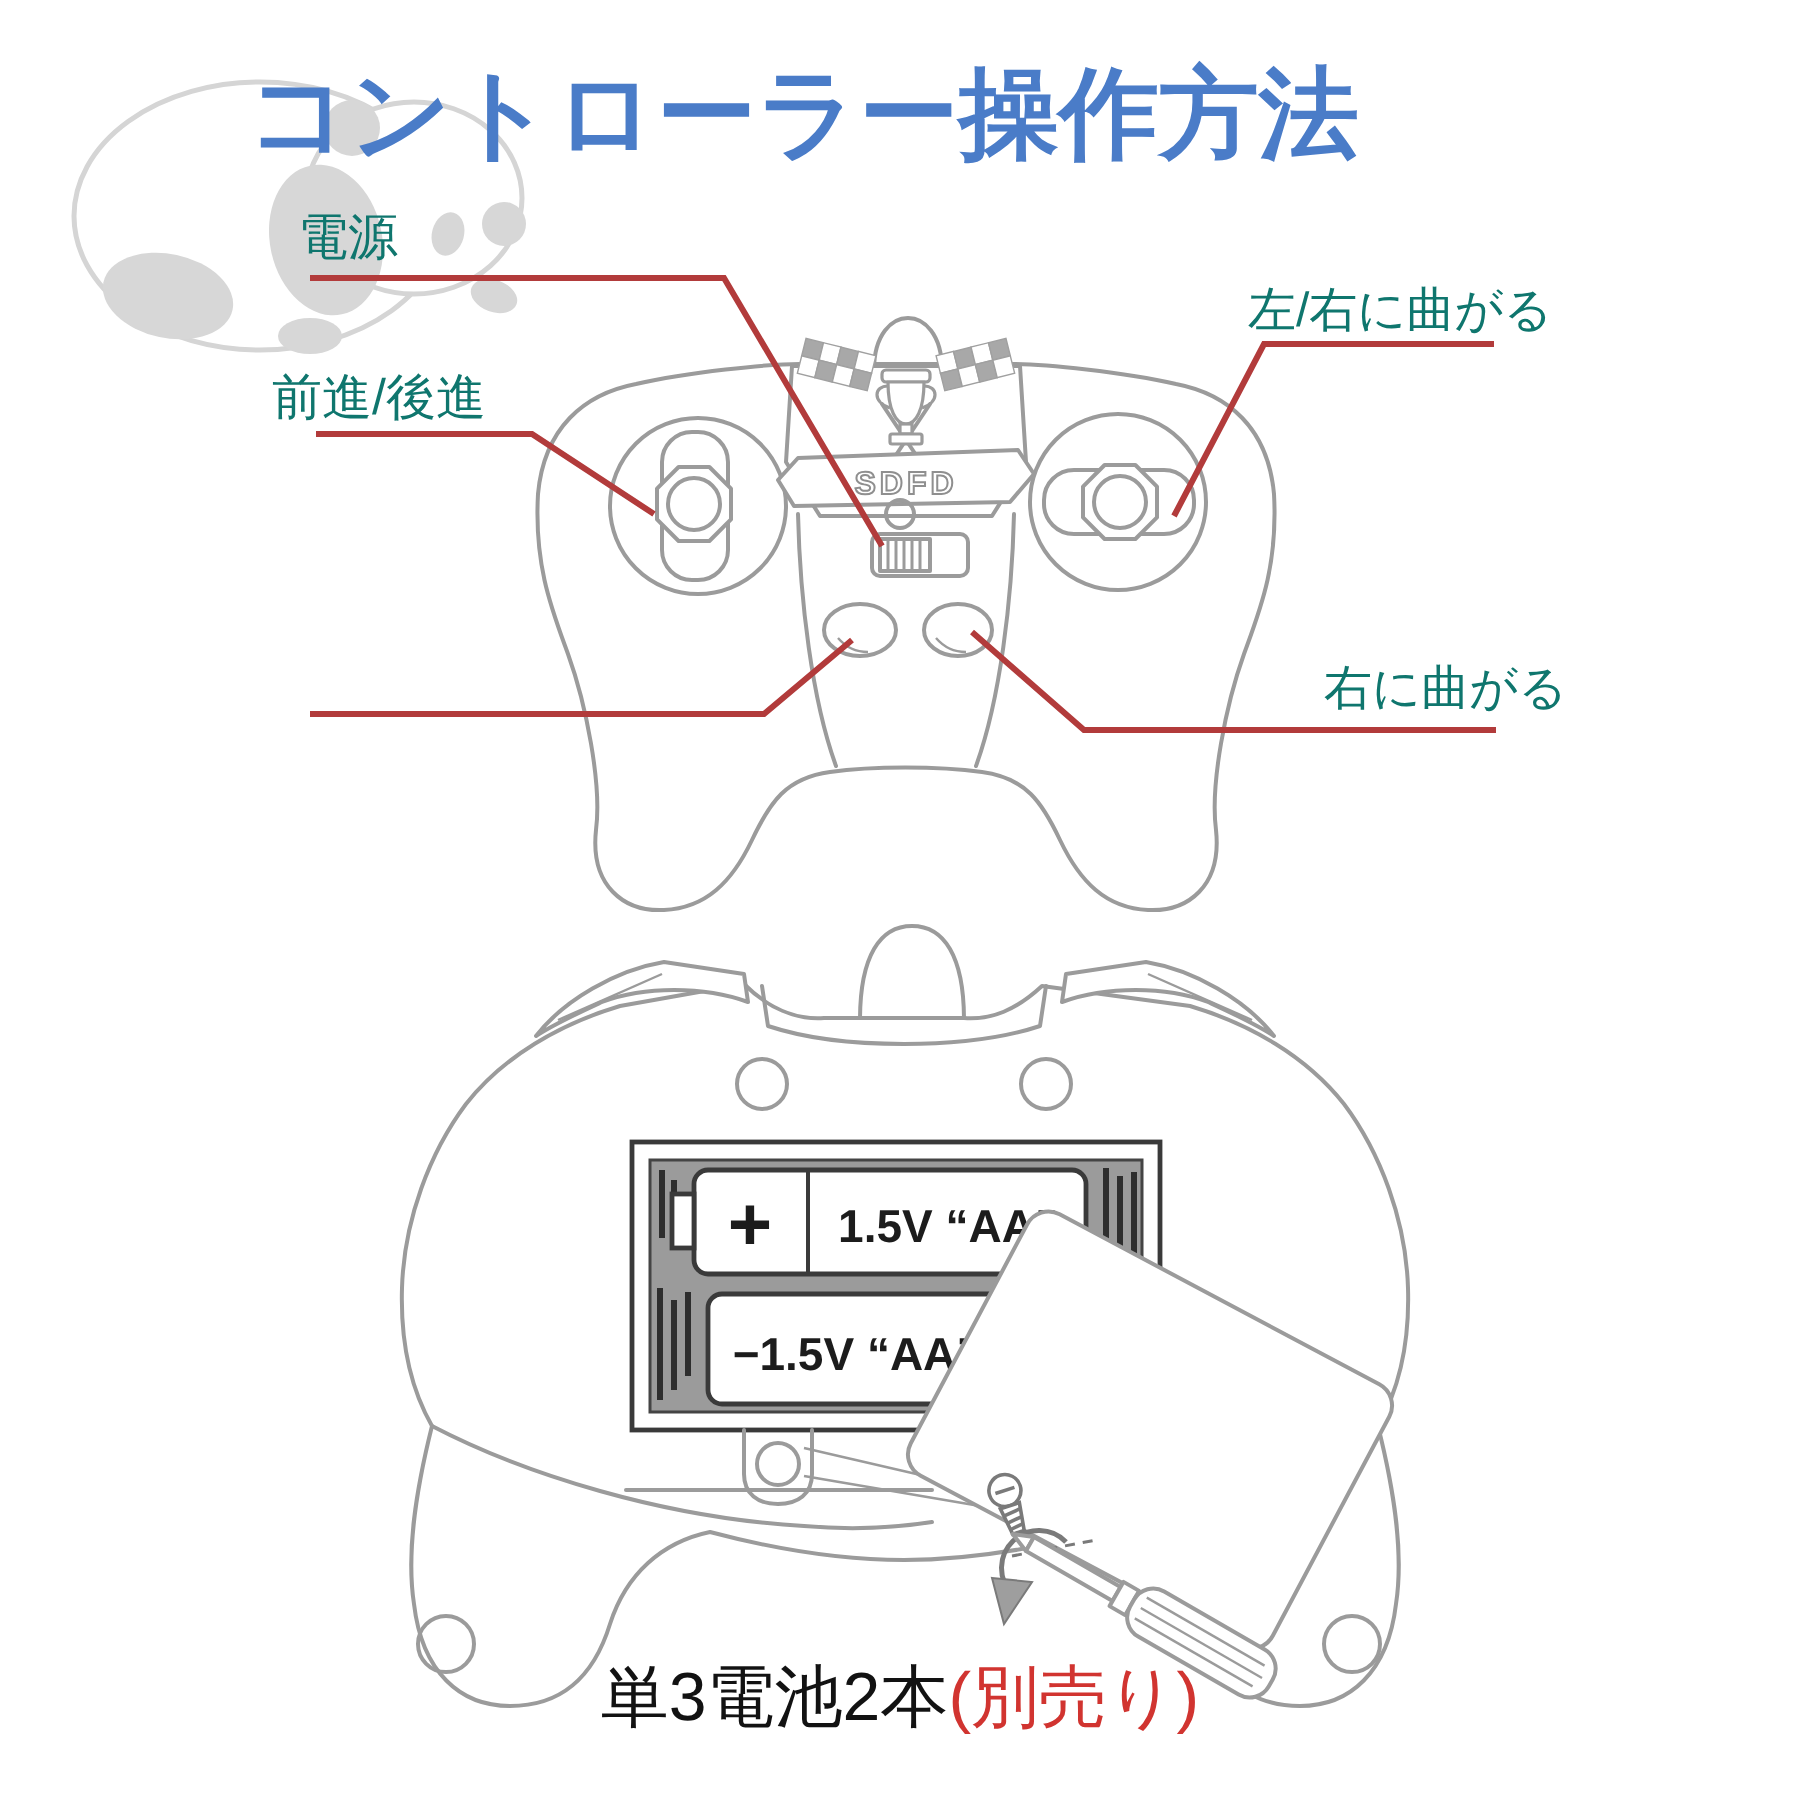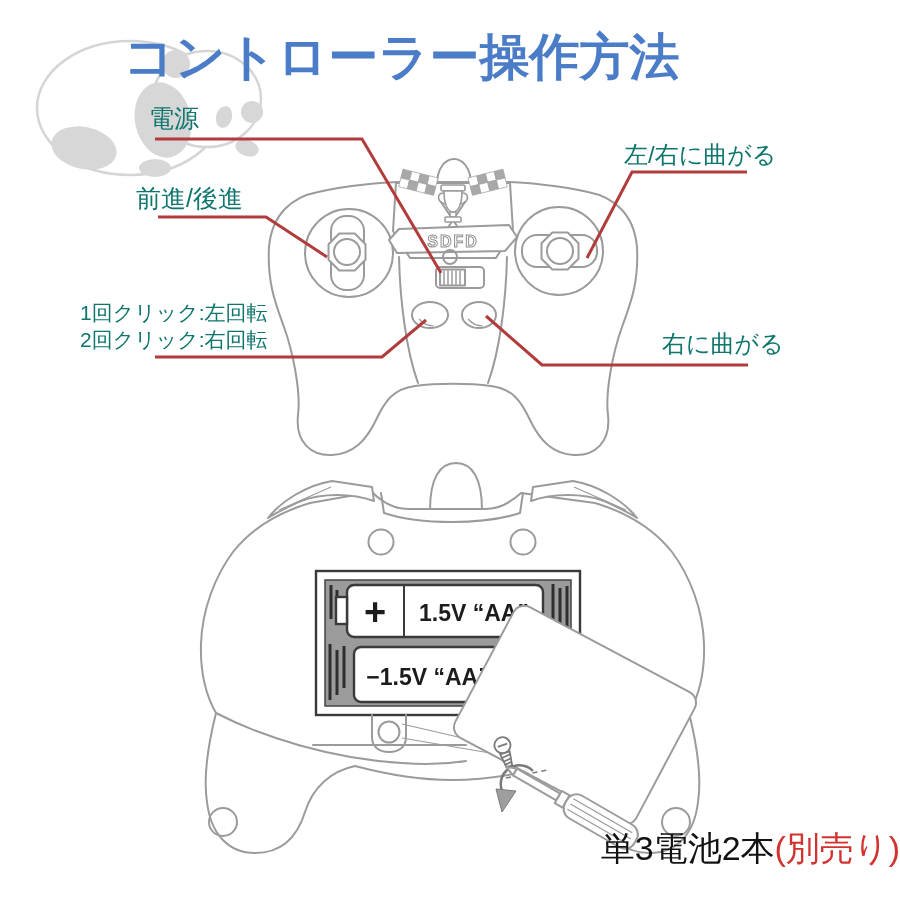--- a/index.html
+++ b/index.html
@@ -7,21 +7,21 @@
          font-family:"Liberation Sans","DejaVu Sans",sans-serif;}
   svg.art{position:absolute;left:0;top:0;}
   .title{position:absolute;top:24px;left:0;width:803px;text-align:center;
          font-size:50px;font-weight:bold;color:#4a7cc8;letter-spacing:0;}
   .lbl{position:absolute;color:#0f766e;white-space:nowrap;}
   .lbl-power{left:149px;top:102px;font-size:25px;}
   .lbl-fb{left:136px;top:182px;font-size:25px;}
   .lbl-turn{left:624px;top:139px;font-size:24px;}
   .lbl-click{left:80px;top:299px;font-size:21px;line-height:27px;}
   .lbl-auto{left:662px;top:328px;font-size:24px;}
-  .caption{position:absolute;top:826px;left:0;width:900px;text-align:right;
+  .caption{position:absolute;top:826px;left:0;width:900px;text-align:center;
            font-size:34px;color:#121212;}
   .caption .note{color:#d13430;}
   
   .g{stroke:#9b9b9b;fill:none;stroke-width:2;stroke-linecap:round;stroke-linejoin:round;}
   .gf{stroke:#9b9b9b;fill:#ffffff;stroke-width:2;stroke-linejoin:round;}
   .thin{stroke:#9b9b9b;fill:none;stroke-width:1.2;}
   .dk{stroke:#3a3a3a;fill:#ffffff;stroke-width:2.4;}
   .bar{stroke:#2e2e2e;stroke-width:3;fill:none;}
   .red{stroke:#b23b3b;stroke-width:3;fill:none;stroke-linejoin:miter;}
   .tool{stroke:#7a7a7a;fill:#ffffff;stroke-width:1.8;}
@@ -233,22 +233,18 @@
 </svg>
 
 <div class="title">コントローラー操作方法</div>
 
 <div class="lbl lbl-power">電源</div>
 
 <div class="lbl lbl-fb">前進/後進</div>
 
 <div class="lbl lbl-turn">左/右に曲がる</div>
 
-<div class="lbl lbl-click">
-  <div>1回クリック:左回転</div>
-  <div>2回クリック:右回転</div>
+
+<div class="lbl lbl-auto">右に曲がる</div>
+
+<div class="caption"><span>単3電池2本</span><span class="note">(別売り)</span></div>
+
 </div>
 
-<div class="lbl lbl-auto">右に曲がる</div>
-
-<div class="caption"><span>単3電池2本</span><span class="note">(別売り)</span></div>
-
-</div>
-
 </body></html>

